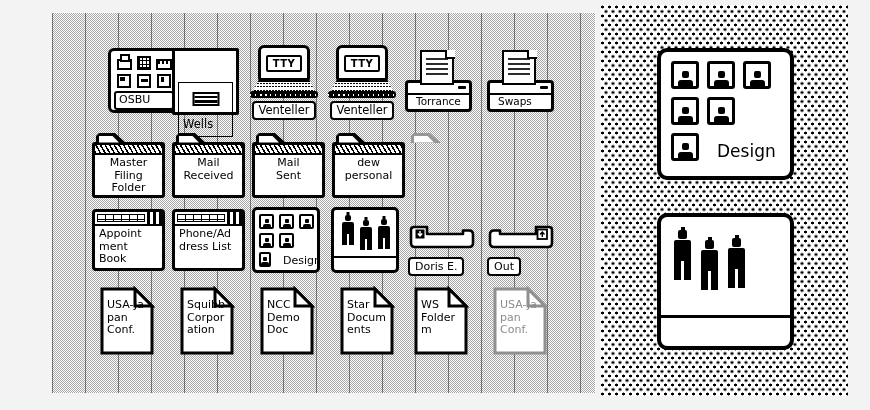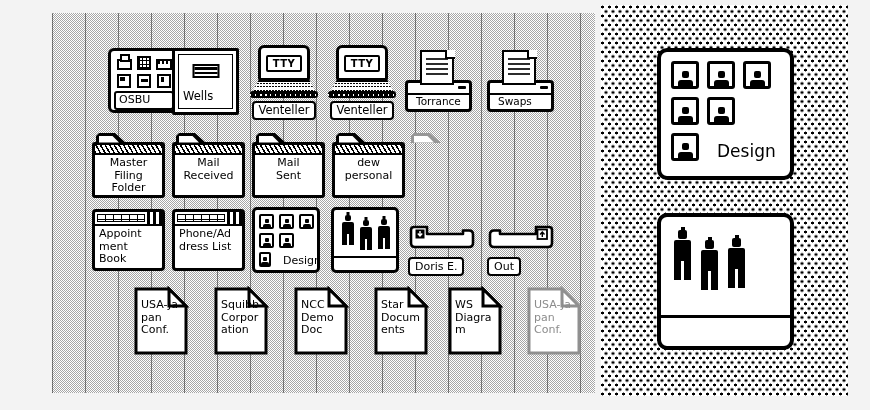--- a/index.html
+++ b/index.html
@@ -45,21 +45,21 @@
   .g4,.g5,.g6 { width:14px; height:14px; margin-top:2px; }
   .g4::before { content:''; position:absolute; left:1px; top:1px; width:5px; height:4px; background:#000; }
   .g5::before { content:''; position:absolute; left:2px; top:3px; width:7px; height:3px; background:#000; }
   .g6::before { content:''; position:absolute; left:2px; top:1px; width:3px; height:5px; background:#000; }
   .osbu-label { margin-top:2px; border:2px solid #000; border-radius:3px; background:#fff;
                 height:15px; line-height:13px; padding:0 3px; font-size:11px; }
 
   
   .wells { width:67px; height:67px; background:#fff; border:3px solid #000; border-radius:2px;
            box-sizing:border-box; padding:3px; }
-  .wells-inner { width:100%; height:100%; box-sizing:border-box; border:1.5px solid #000; position:relative; }
+  .wells-inner { width:100%; height:100%; box-sizing:border-box; border:1.5px solid #000; position:relative;margin-top:28px; }
   .wells-slot { position:absolute; top:9px; left:50%; transform:translateX(-50%);
     width:27px; height:14px; box-sizing:border-box; border:2.5px solid #000; background:
     linear-gradient(#fff 0 1.5px,#000 1.5px 44%,#fff 44% 56%,#000 56% 85%,#fff 85%); }
   .wells-label { position:absolute; left:4px; bottom:5px; font-size:11.5px; }
 
   
   .tty { width:68px; display:flex; flex-direction:column; align-items:center; }
   .tty-monitor { width:52px; height:36px; background:#fff; border:3px solid #000;
                  border-radius:6px 6px 3px 3px; box-sizing:border-box;
                  display:flex; align-items:center; justify-content:center; }
@@ -167,21 +167,21 @@
   .band-line { position:absolute; left:0; right:0; bottom:12px; height:2.5px; background:#000; }
   .band-line-lg { position:absolute; left:0; right:0; bottom:28px; height:3px; background:#000; }
 
   
   .basket { width:70px; }
   .basket-label { display:inline-block; margin-top:3px; border:2.5px solid #000; border-radius:4px;
                   background:#fff; font-size:11px; padding:1px 5px; line-height:13px; }
   .bpath { fill:#fff; stroke:#000; stroke-width:2.6; stroke-linejoin:round; }
 
   
-  .doc { width:56px; height:70px;margin-left:34px; }
+  .doc { width:56px; height:70px; }
   .doc svg { position:absolute; left:0; top:0; }
   .dpath { fill:#fff; stroke:#000; stroke-width:3; stroke-linejoin:miter; }
   .doc-label { position:absolute; left:8px; top:13px; }
   .doc.ghost .dpath { stroke:#909090; }
   .doc.ghost .doc-label { color:#8c8c8c; }
 </style>
 </head>
 <body>
 
 <div class="stage">
@@ -422,21 +422,21 @@
 Docum
 ents</div>
     </div>
 
     <div class="abs doc" style="left:361px;top:273px;">
       <svg width="56" height="70" viewBox="0 0 56 70">
         <path class="dpath" d="M3 3 H36 L53 20 V67 H3 Z"></path>
           <path class="dpath" d="M36 3 L53 20 H36 Z"></path>
       </svg>
       <div class="doc-label lbl">WS
-Diagra
+Folder
 m</div>
     </div>
 
     <div class="abs doc ghost" style="left:440px;top:273px;">
       <svg width="56" height="70" viewBox="0 0 56 70">
         <path class="dpath" d="M3 3 H36 L53 20 V67 H3 Z"></path>
           <path class="dpath" d="M36 3 L53 20 H36 Z"></path>
       </svg>
       <div class="doc-label lbl">USA-Ja
 pan

